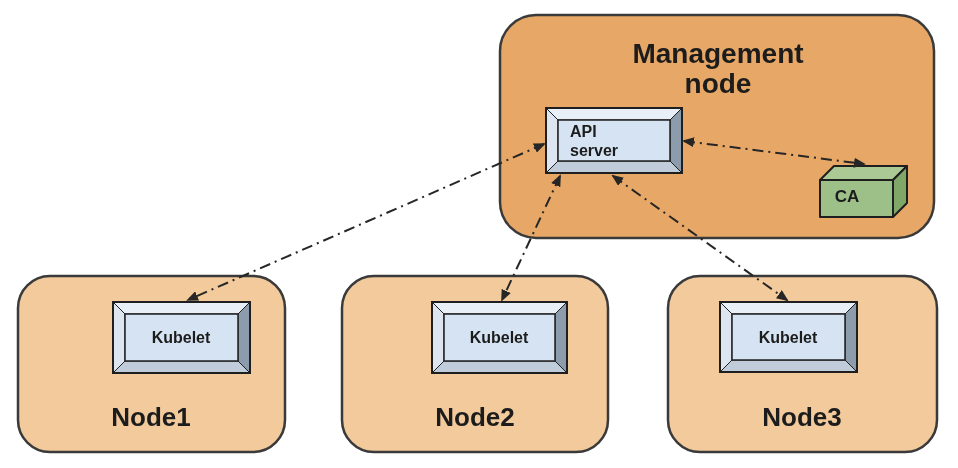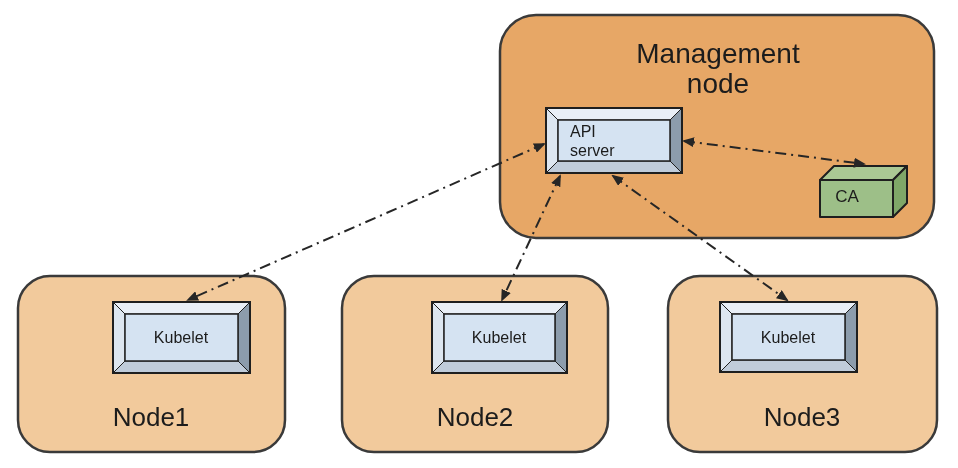--- a/index.html
+++ b/index.html
@@ -8,20 +8,21 @@
     background: #ffffff;
     width: 958px;
     height: 468px;
     overflow: hidden;
     font-family: "Liberation Sans", sans-serif;
   }
   #stage {
     position: relative;
     width: 886px;
     height: 468px;
+    font-weight: bold;
   }
   svg { display: block; }
   text {
     font-family: "Liberation Sans", sans-serif;
     fill: #1c1c1c;
   }
   .title-text   { font-size: 28px; }
   .node-label   { font-size: 26px; }
   .panel-label  { font-size: 16px; }
   .ca-label     { font-size: 17px; }

